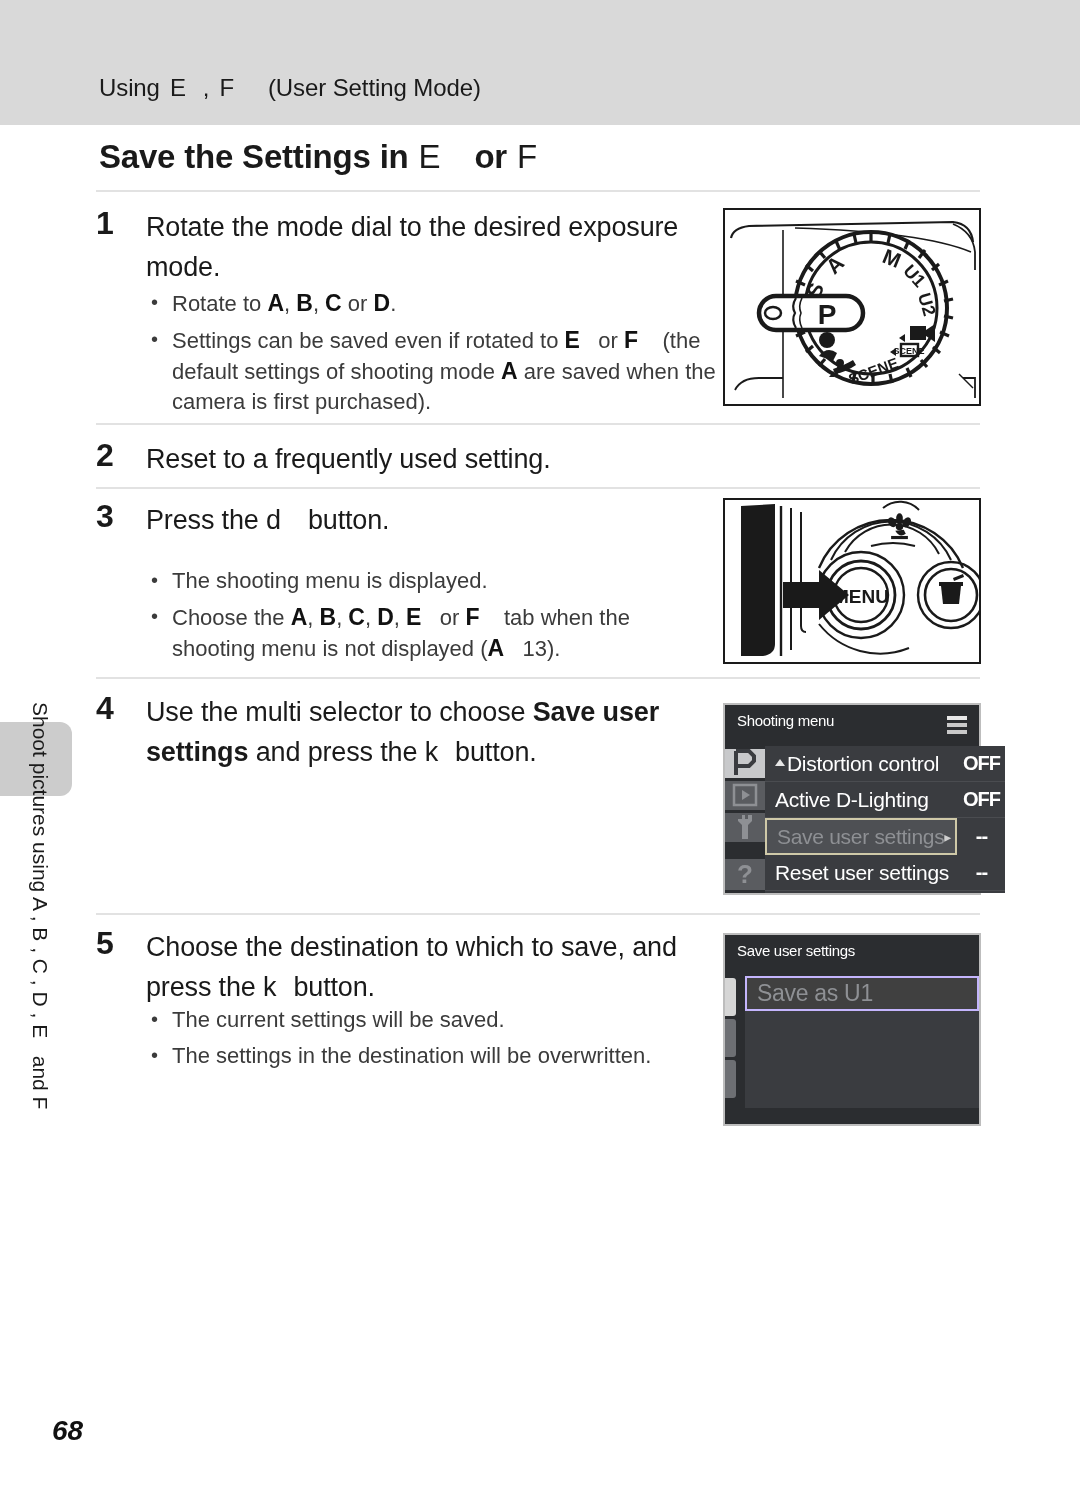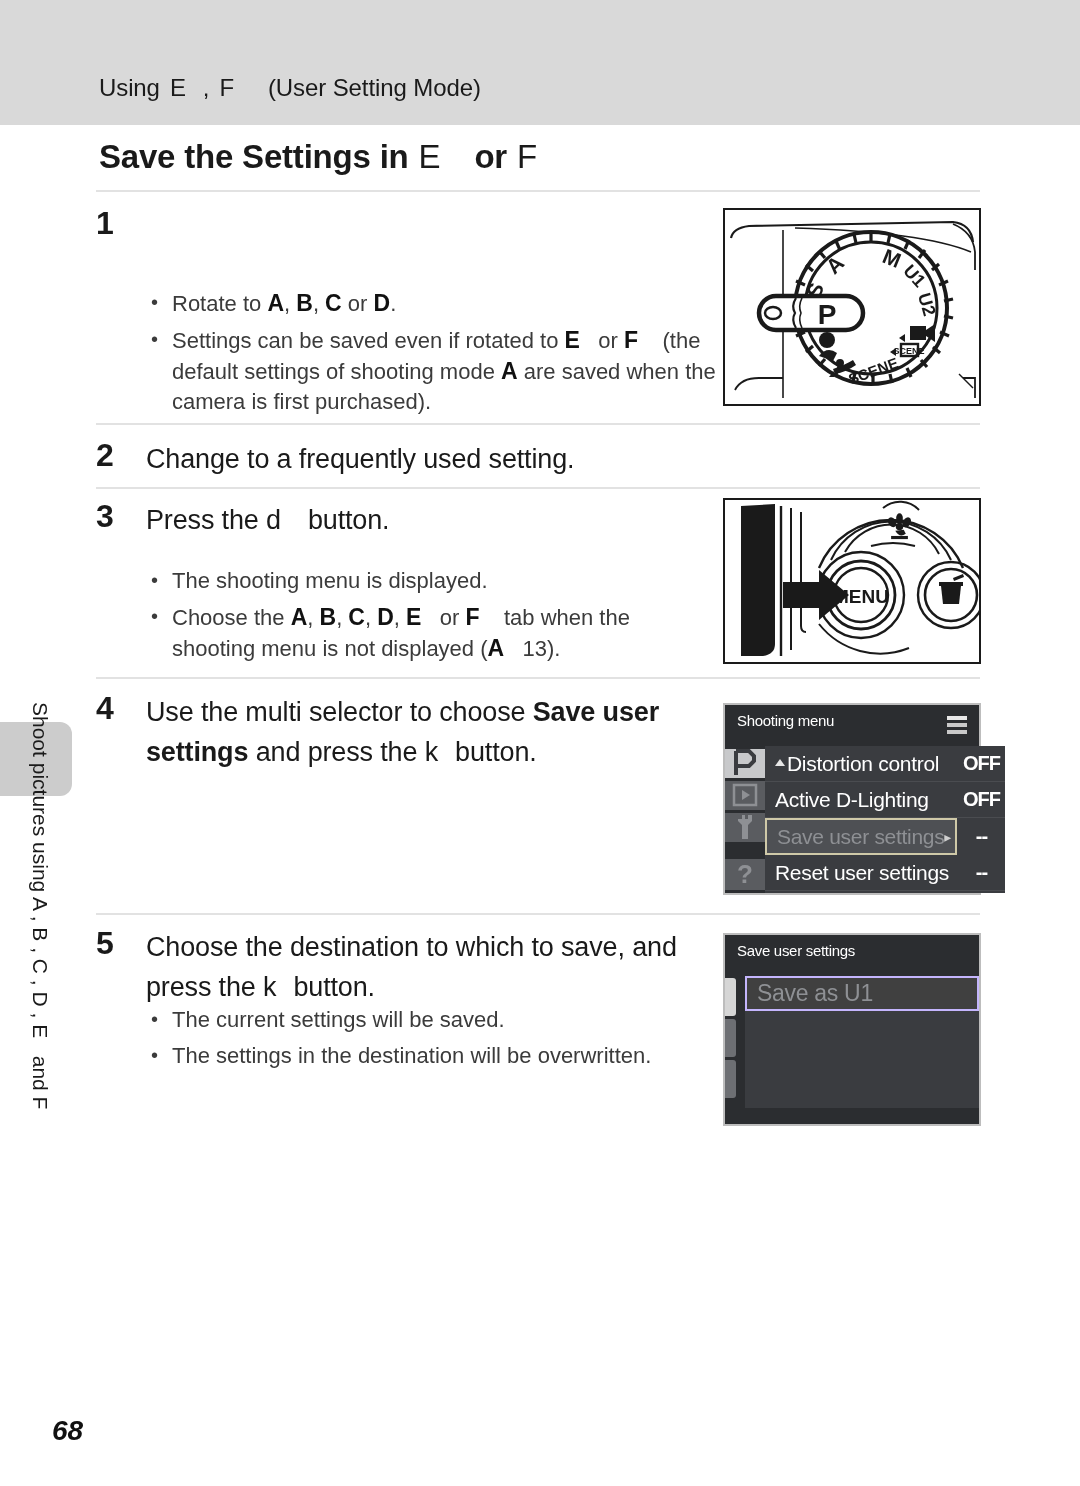--- a/index.html
+++ b/index.html
@@ -313,20 +313,21 @@
 </div>
 
 <div class="page-title">
   <span>Save the Settings in</span><span class="gap-sm"></span><span class="sym">E</span><span class="gap-md"></span><span class="gap-md"></span><span>or</span><span class="gap-sm"></span><span class="sym">F</span>
 </div>
 
 <div class="rule" style="top:190px"></div>
 
 <div class="step" style="top:205px; width:884px; height:205px;">
   <div class="step-num">1</div>
+  <div class="step-head">Rotate the mode dial to the desired exposure mode.</div>
 </div>
 <div class="bullets" style="left:146px; top:288px; width:570px;">
   <div class="bullet">Rotate to <span class="sym">A</span>, <span class="sym">B</span>, <span class="sym">C</span> or <span class="sym">D</span>.</div>
   <div class="bullet">Settings can be saved even if rotated to <span class="sym">E</span>&nbsp;&nbsp; or <span class="sym">F</span>&nbsp;&nbsp;&nbsp; (the default settings of shooting mode <span class="sym">A</span> are saved when the camera is first purchased).</div>
 </div>
 
 <div class="illus" style="left:723px; top:208px; width:258px; height:198px;">
   <svg width="258" height="198" viewBox="0 0 258 198">
     <rect x="1" y="1" width="256" height="196" fill="#ffffff" stroke="#1a1a1a" stroke-width="2"></rect>
 
@@ -403,21 +404,21 @@
       <path d="M110 161 q12 -4 20 -9 l3 5 q-10 7 -21 9 z"></path>
       <path d="M111 163 l-5 6 l5 0 z"></path>
     </g>
   </svg>
 </div>
 
 <div class="rule" style="top:423px"></div>
 
 <div class="step" style="top:437px; width:884px; height:46px;">
   <div class="step-num">2</div>
-  <div class="step-head">Change to a frequently used setting.</div>
+  <div class="step-head">Reset to a frequently used setting.</div>
 </div>
 
 <div class="rule" style="top:487px"></div>
 
 <div class="step" style="top:498px; width:884px;">
   <div class="step-num">3</div>
   <div class="step-head">
     <span>Press the</span>
     <span class="sym">d</span><span class="gap-md"></span><span class="gap-sm"></span><span>button.</span>
   </div>

